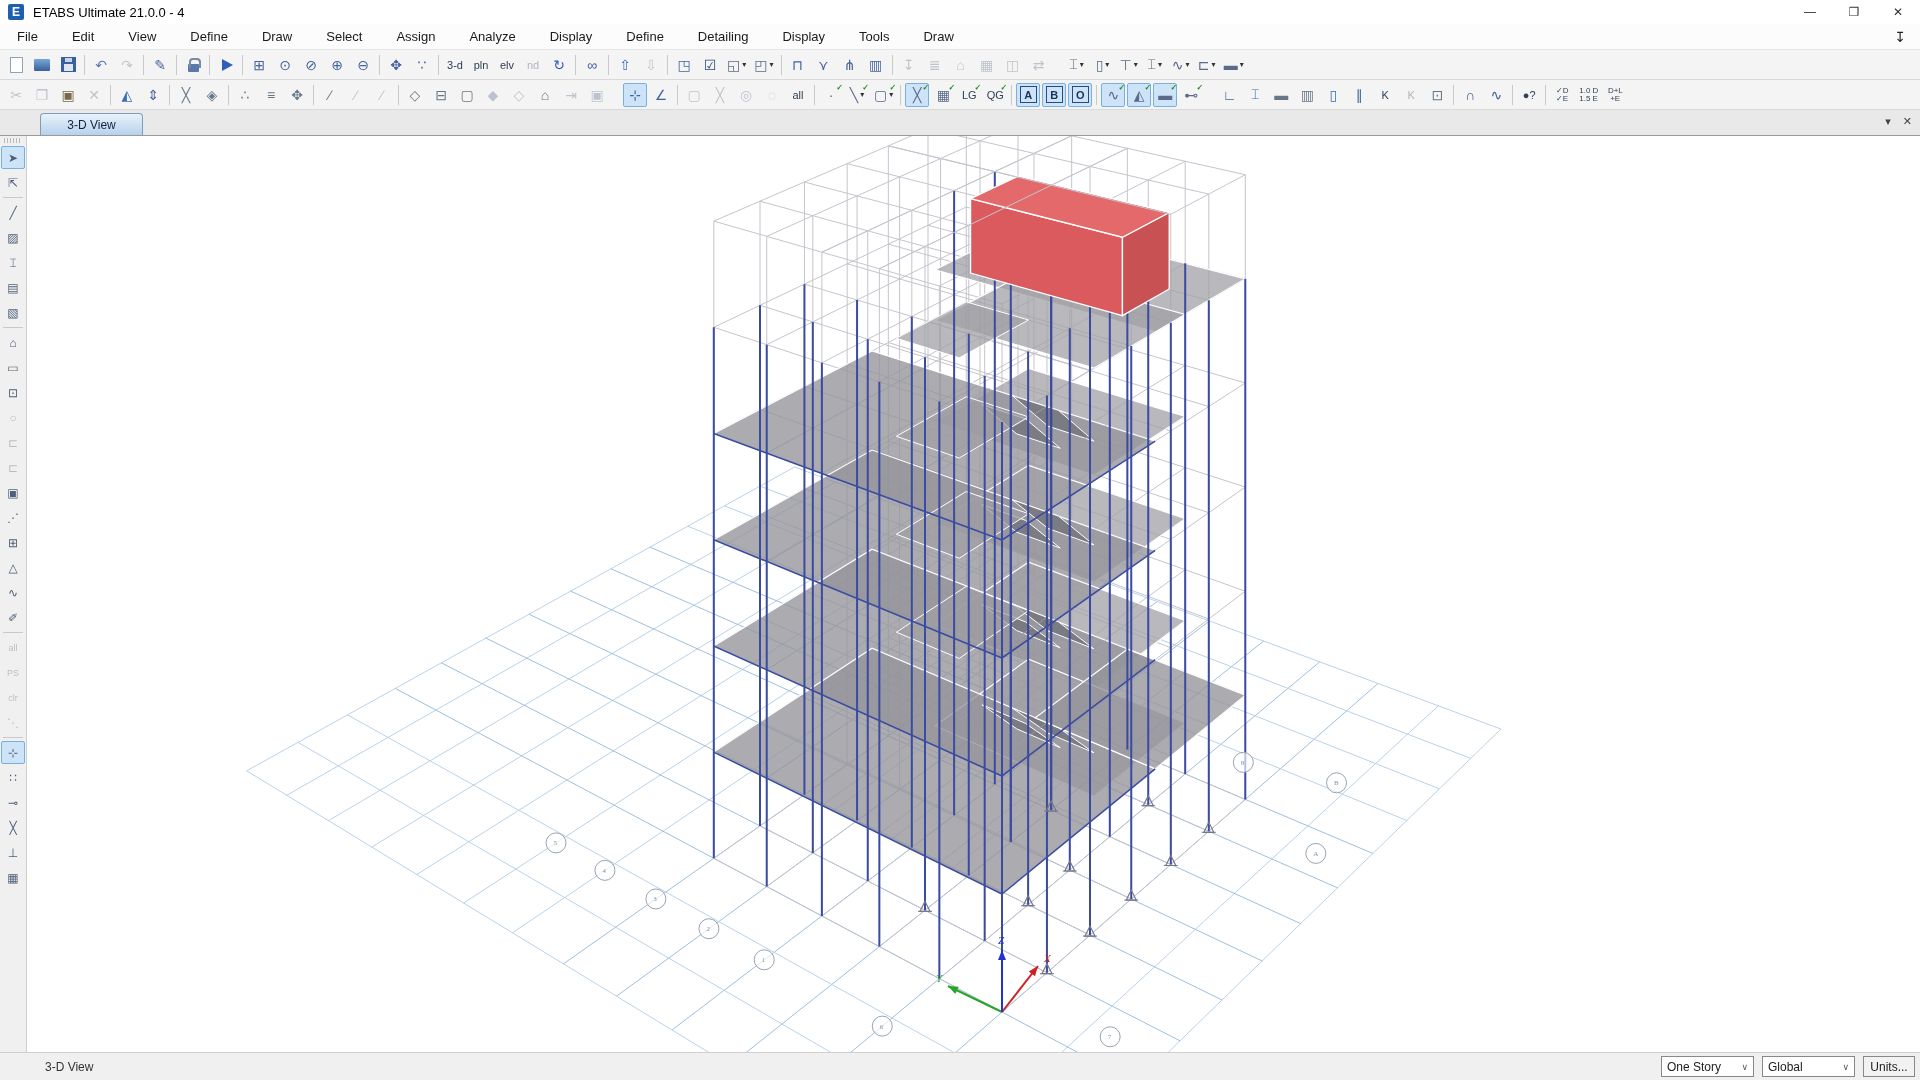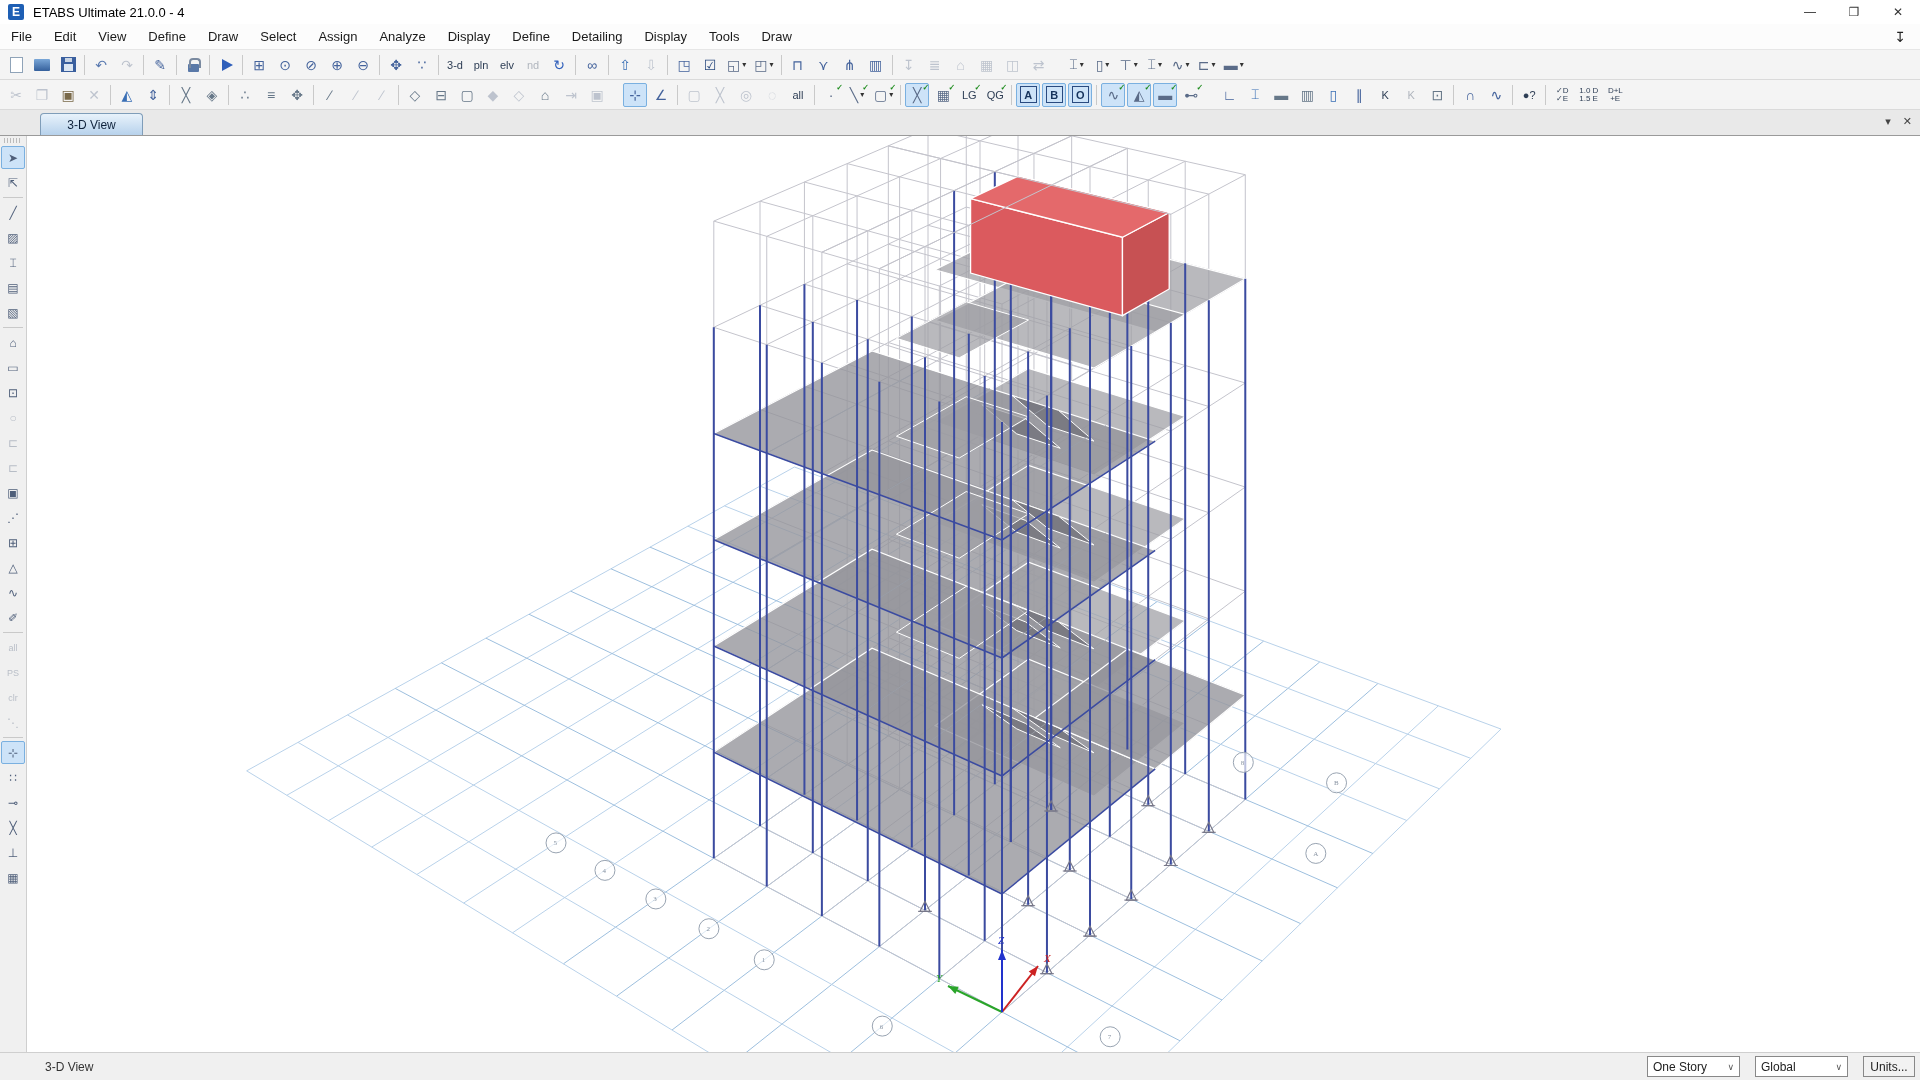--- a/index.html
+++ b/index.html
@@ -9,21 +9,21 @@
   .titlebar { height:24px; background:#ffffff; display:flex; align-items:center; }
   .app-icon { width:16px; height:16px; background:#1e5fb4; color:#fff; font-weight:bold;
     font-size:12px; line-height:16px; text-align:center; margin-left:8px; border-radius:2px; }
   .title-text { margin-left:9px; font-size:13px; color:#000; }
   .win-controls { margin-left:auto; display:flex; height:100%; }
   .win-btn { width:44px; height:100%; display:flex; align-items:center; justify-content:center;
     font-size:12px; color:#333; }
   
   .menubar { height:26px; background:#fcfcfc; display:flex; align-items:center;
     font-size:13px; color:#1a1a1a; border-bottom:1px solid #e6e6e6; }
-  .menu-item { padding:4px 11px; }
+  .menu-item { padding:4px 17px; }
   .dl-btn { margin-left:auto; margin-right:14px; color:#222; font-size:14px; }
   
   .toolbar { height:30px; background:#f4f4f4; display:flex; align-items:center;
     padding-left:3px; border-bottom:1px solid #dadada; }
   .tbtn { height:24px; min-width:24px; padding:0 2px; display:flex; align-items:center;
     justify-content:center; font-size:14px; color:#5a6b88; margin:0 1px;
     border:1px solid transparent; border-radius:2px; position:relative; }
   .tbtn.text { font-size:11px; color:#2e3e55; }
   .tbtn.text2 { font-size:8px; line-height:8px; white-space:pre; color:#2e3e55; text-align:left; }
   .tbtn.disabled { opacity:0.35; }
@@ -63,21 +63,21 @@
   .ltbtn.text { font-size:9px; }
   .ltbtn.disabled { opacity:0.35; }
   .ltbtn.active { background:#cde3f8; border-color:#7ab0e0; }
   .lsep { width:20px; height:1px; background:#c9c9c9; margin:2px 0; flex:none; }
   .canvas { flex:1; background:#ffffff; position:relative; overflow:hidden; }
   .canvas svg { position:absolute; left:0; top:0; }
   
   .statusbar { height:28px; background:#f0f0f0; border-top:1px solid #cfcfcf;
     display:flex; align-items:center; font-size:12px; color:#333; }
   .status-label { margin-left:45px; }
-  .status-right { margin-left:auto; display:flex; align-items:center; gap:15px; margin-right:5px; }
+  .status-right { margin-left:auto; display:flex; align-items:center; gap:8px; margin-right:5px; }
   .sel { width:93px; height:21px; border:1px solid #888; background:#fff; font-size:12px;
     display:flex; align-items:center; justify-content:space-between; padding:0 5px; color:#222; }
   .sel .v { font-size:9px; color:#555; }
   .units-btn { width:52px; height:21px; border:1px solid #888; background:#f2f2f2;
     display:flex; align-items:center; justify-content:center; font-size:12px; color:#222; }
 </style>
 </head>
 <body>
 
 <div class="titlebar">

